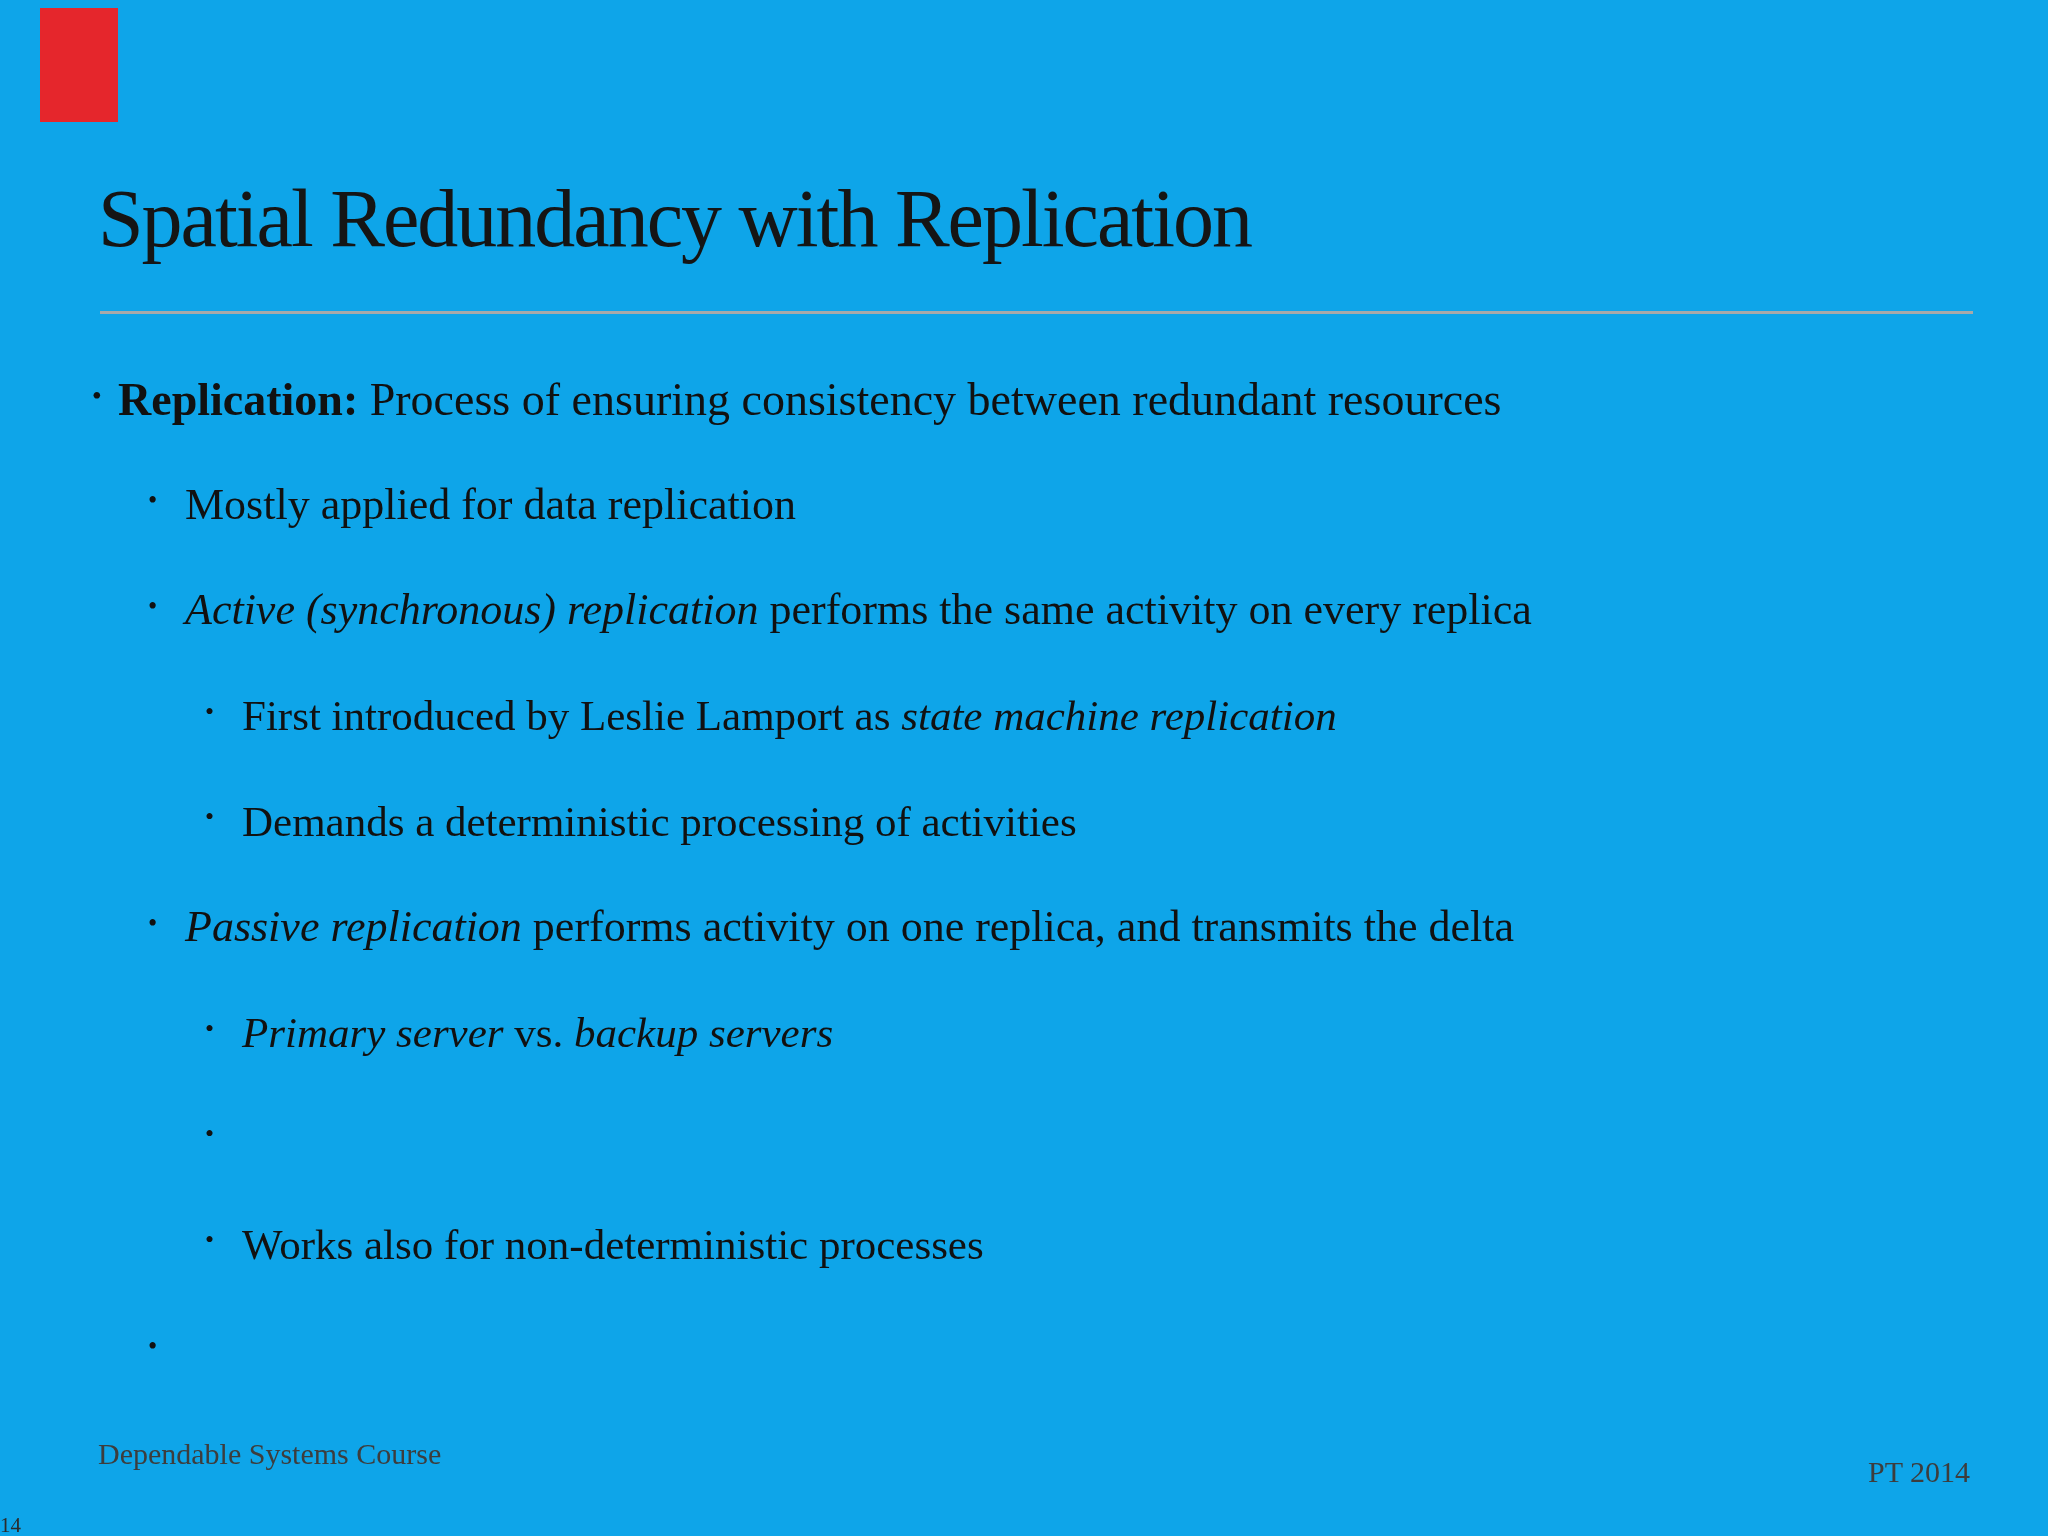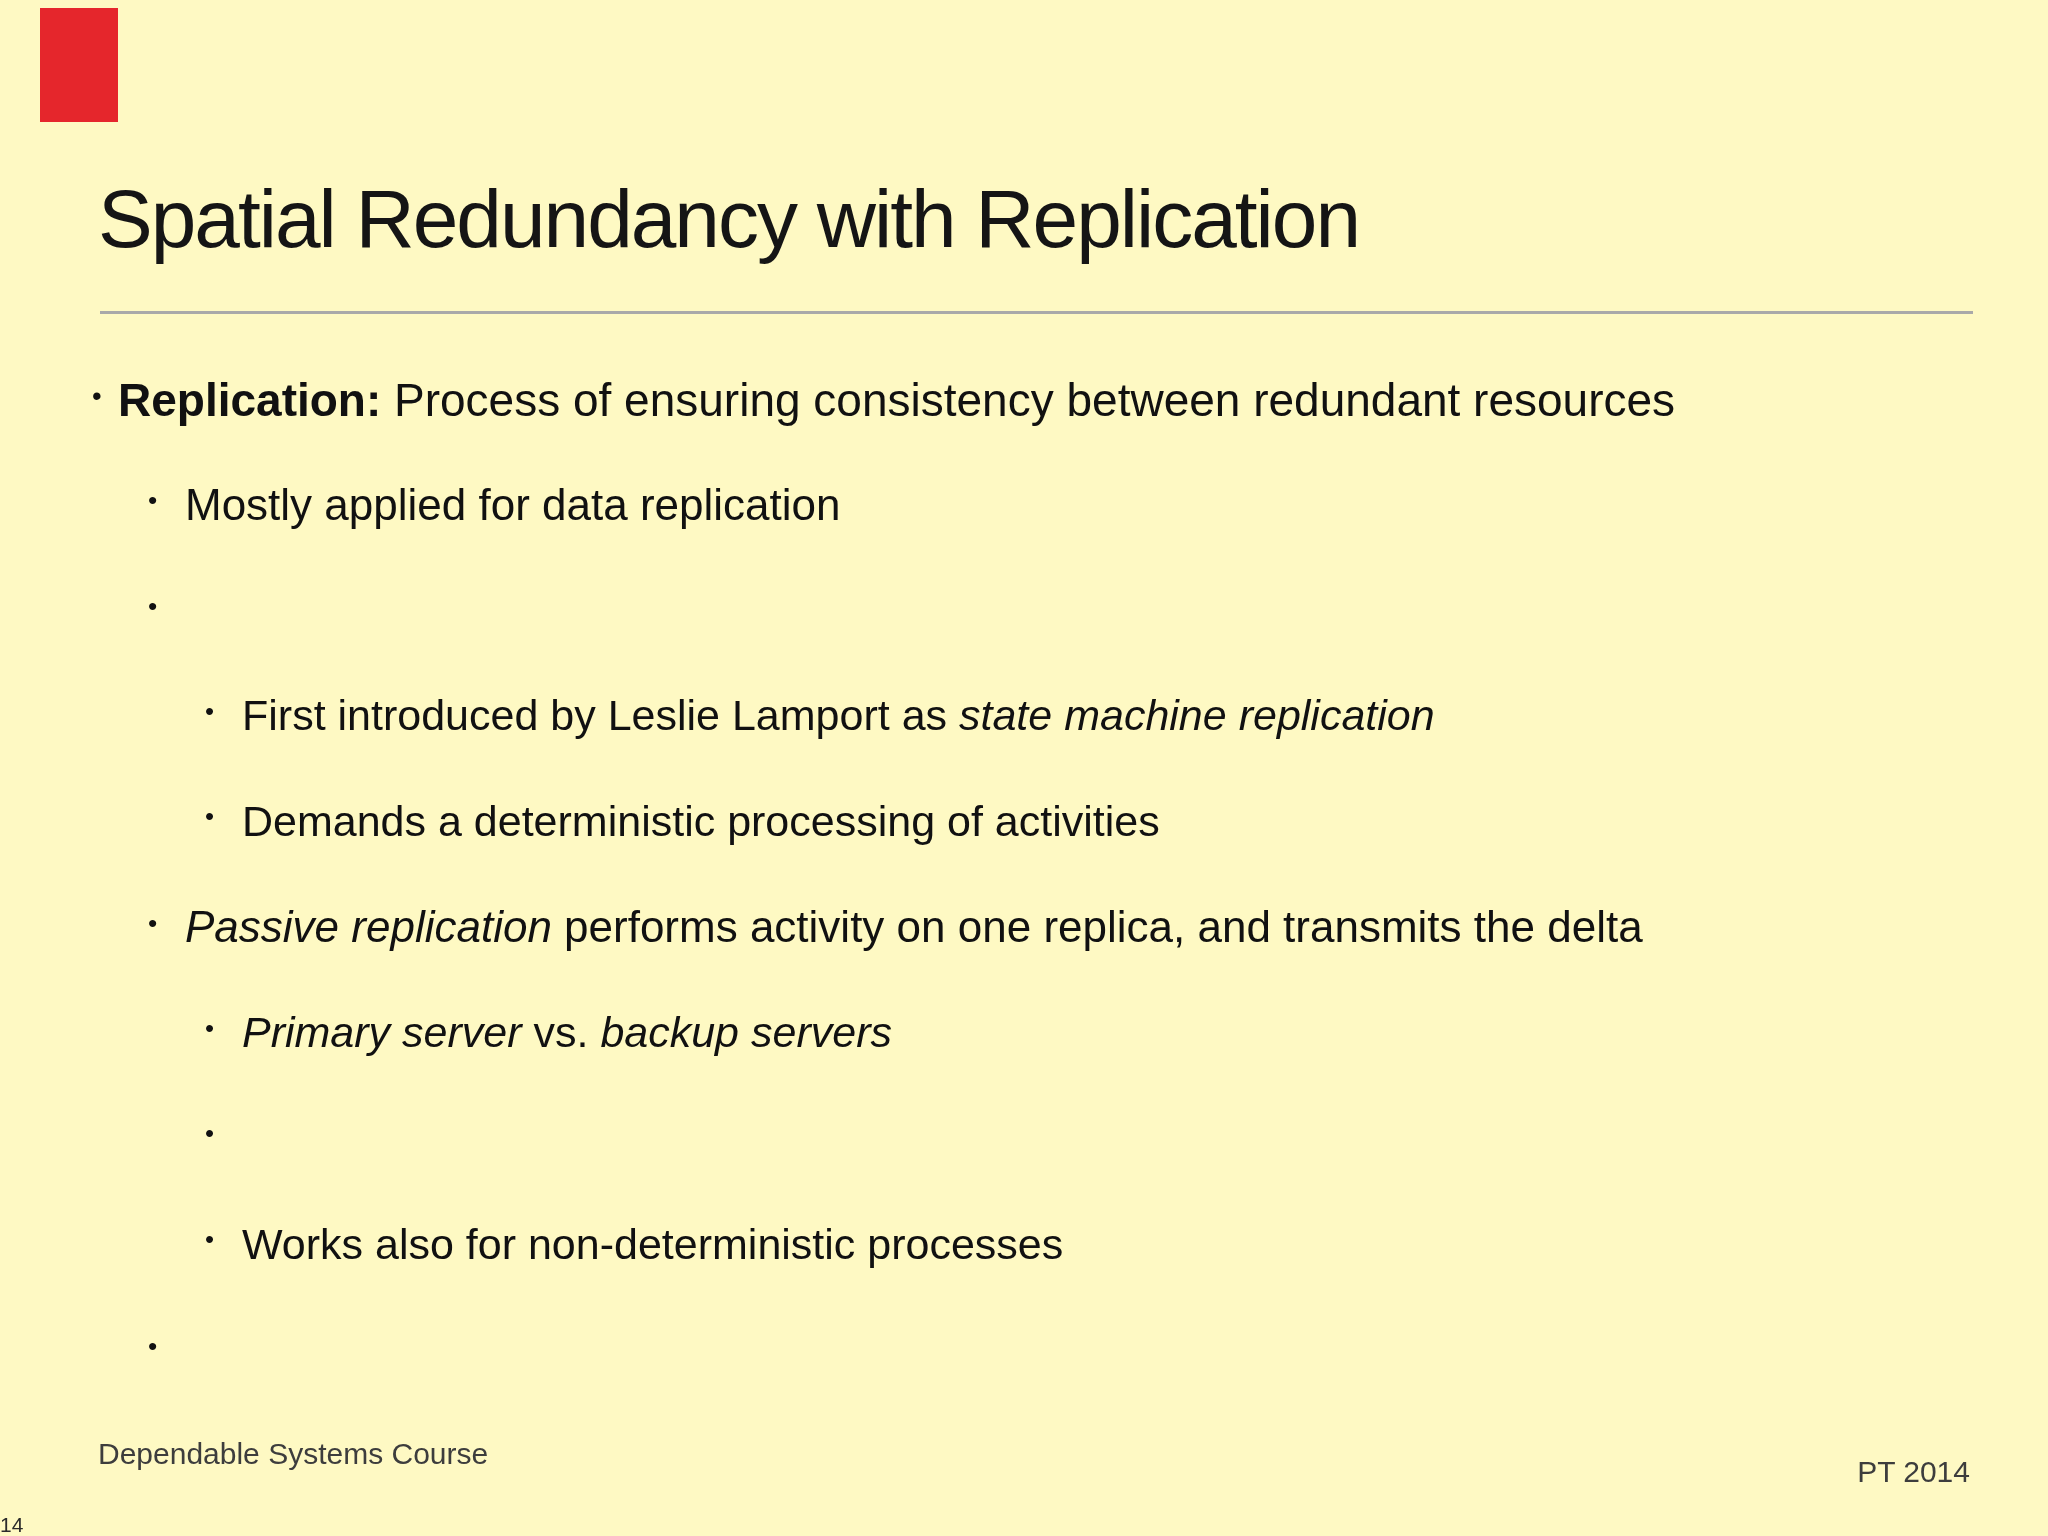--- a/index.html
+++ b/index.html
@@ -1,21 +1,21 @@
 <!DOCTYPE html>
 <html style="--accent: #e5262c;"><head>
 <meta charset="utf-8">
 <style>
   html,body{margin:0;padding:0;background:#ffffff;}
   .slide{
     position:relative;
     width:2048px;height:1536px;
-    background:#fef9c3;
+    background:#0ea5e9;
     overflow:hidden;
-    font-family:Liberation Sans, sans-serif;
+    font-family:Liberation Serif, serif;
     color:#111;
   }
   .accent-bar{
     position:absolute;
     left:40px;top:8px;
     width:78px;height:114px;
     background:var(--accent,#e5262c);
   }
   .title{
     position:absolute;
@@ -86,21 +86,21 @@
 <div class="slide">
   <div class="accent-bar"></div>
 
   <h1 class="title" style="margin:0;font-weight:300;">Spatial Redundancy with Replication</h1>
 
   <div class="divider"></div>
 
   <div class="bullets">
       <div class="row lvl1"><span class="dot">•</span><span class="txt"><span class="run bold">Replication:</span><span class="run normal"> Process of ensuring consistency between redundant resources</span></span></div>
       <div class="row lvl2"><span class="dot">•</span><span class="txt"><span class="run normal">Mostly applied for data replication</span></span></div>
-      <div class="row lvl2"><span class="dot">•</span></div>
+      <div class="row lvl2"><span class="dot">•</span><span class="txt"><span class="run italic">Active (synchronous) replication</span><span class="run normal"> performs the same activity on every replica</span></span></div>
       <div class="row lvl3"><span class="dot">•</span><span class="txt"><span class="run normal">First introduced by Leslie Lamport as </span><span class="run italic">state machine replication</span></span></div>
       <div class="row lvl3"><span class="dot">•</span><span class="txt"><span class="run normal">Demands a deterministic processing of activities</span></span></div>
       <div class="row lvl2"><span class="dot">•</span><span class="txt"><span class="run italic">Passive replication</span><span class="run normal"> performs activity on one replica, and transmits the delta</span></span></div>
       <div class="row lvl3"><span class="dot">•</span><span class="txt"><span class="run italic">Primary server</span><span class="run normal"> vs. </span><span class="run italic">backup servers</span></span></div>
       <div class="row lvl3"><span class="dot">•</span></div>
       <div class="row lvl3"><span class="dot">•</span><span class="txt"><span class="run normal">Works also for non-deterministic processes</span></span></div>
       <div class="row lvl2"><span class="dot">•</span></div>
     </div>
 
   <div class="footer-left">Dependable Systems Course</div>

